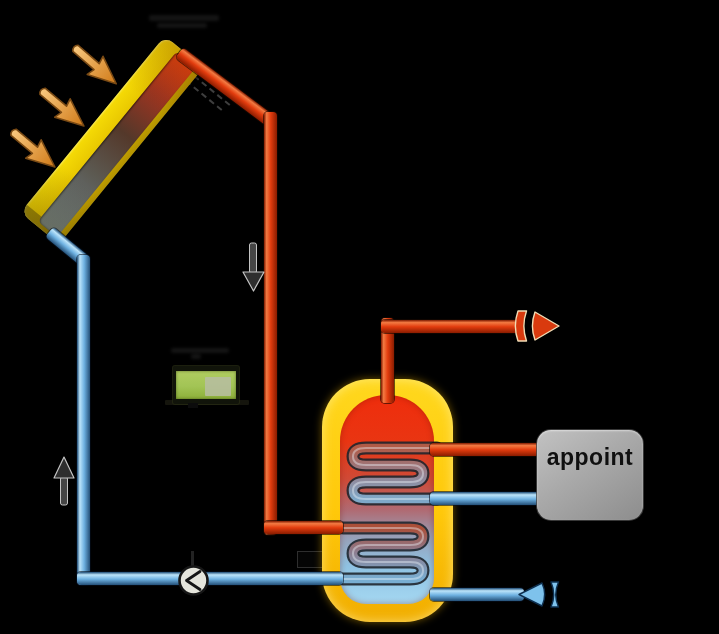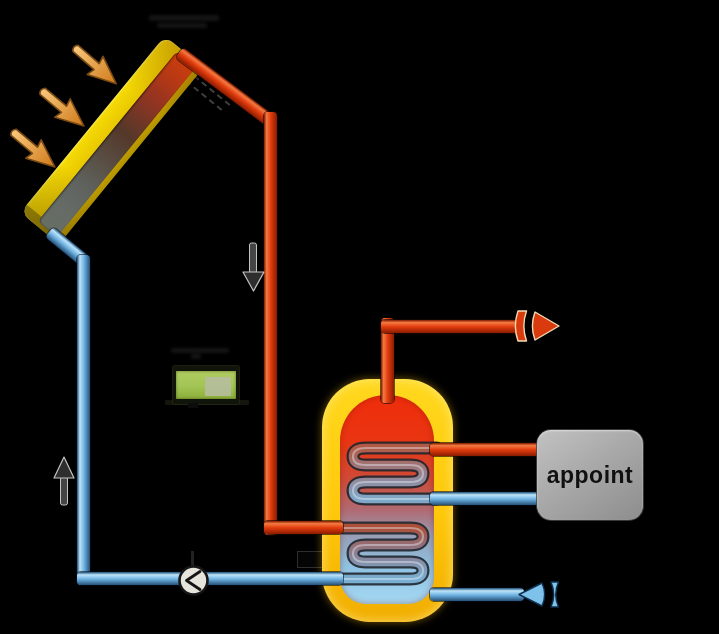--- a/index.html
+++ b/index.html
@@ -33,21 +33,21 @@
     background:linear-gradient(180deg,#ffd81e 0%,var(--tank_shell,#ffc80a) 55%,#f1ad00 100%);
     box-shadow:0 0 8px rgba(255,190,0,.45), inset 0 0 12px rgba(255,244,170,.65);}
   .tank-vessel{left:340px;top:395px;width:94px;height:209px;border-radius:46px 46px 26px 26px;
     background:linear-gradient(180deg,#ef2d0c 0%,#e93512 22%,#d04a36 40%,#b06a72 55%,#97a0b8 68%,#8fc2e2 82%,#a5d8f2 100%);
     box-shadow:inset 0 0 6px rgba(120,20,0,.4);}
 
   
   .load-box{left:537px;top:430px;width:106px;height:90px;border-radius:14px;
     background:linear-gradient(145deg,#c2c2c2 0%,var(--load_box_fill,#a9a9a9) 45%,#8d8d8d 100%);
     box-shadow:0 0 0 1px rgba(70,70,70,.8), inset 0 1px 2px rgba(255,255,255,.5);}
-  .load-box span{display:block;text-align:center;margin-top:32px;font-weight:bold;font-size:23px;
+  .load-box span{display:block;text-align:center;margin-top:14px;font-weight:bold;font-size:23px;
     letter-spacing:.5px;color:#101010;}
 
   
   .ctrl-flange{left:165px;top:400px;width:84px;height:5px;background:#15150d;border-radius:1px;}
   .ctrl-body{left:173px;top:366px;width:66px;height:38px;background:#11140a;border-radius:2px;
     box-shadow:0 0 0 1px rgba(40,44,20,.7);}
   .ctrl-screen{left:176px;top:371px;width:60px;height:28px;
     background:linear-gradient(180deg,#b0cc60 0%,var(--controller_screen,#a2c455) 55%,#8caf39 100%);
     box-shadow:inset 0 0 3px rgba(30,40,0,.55);}
   .ctrl-panel{left:205px;top:377px;width:26px;height:19px;background:#b7bda2;opacity:.85;border-radius:1px;}

